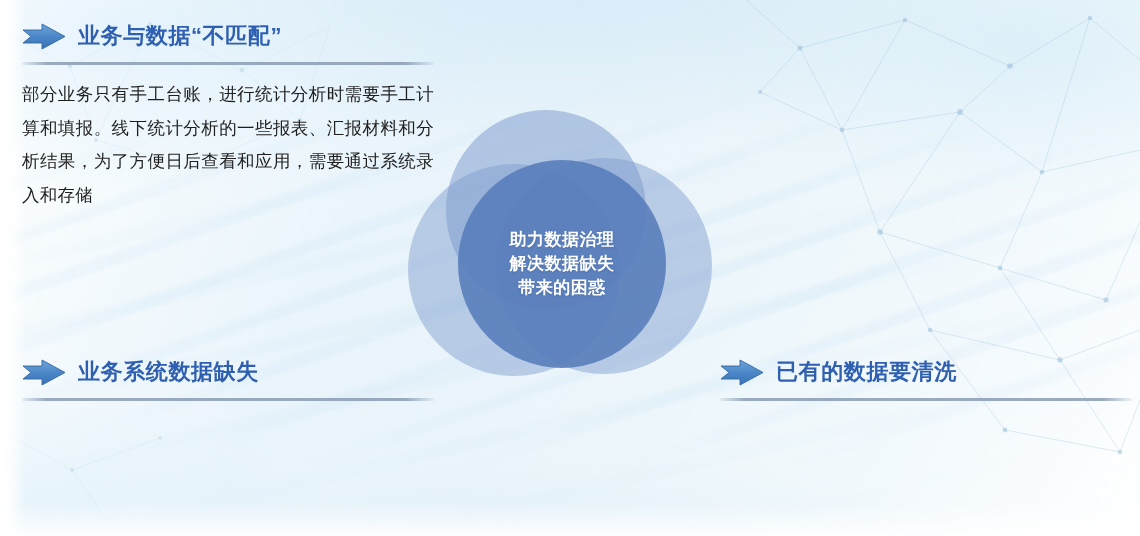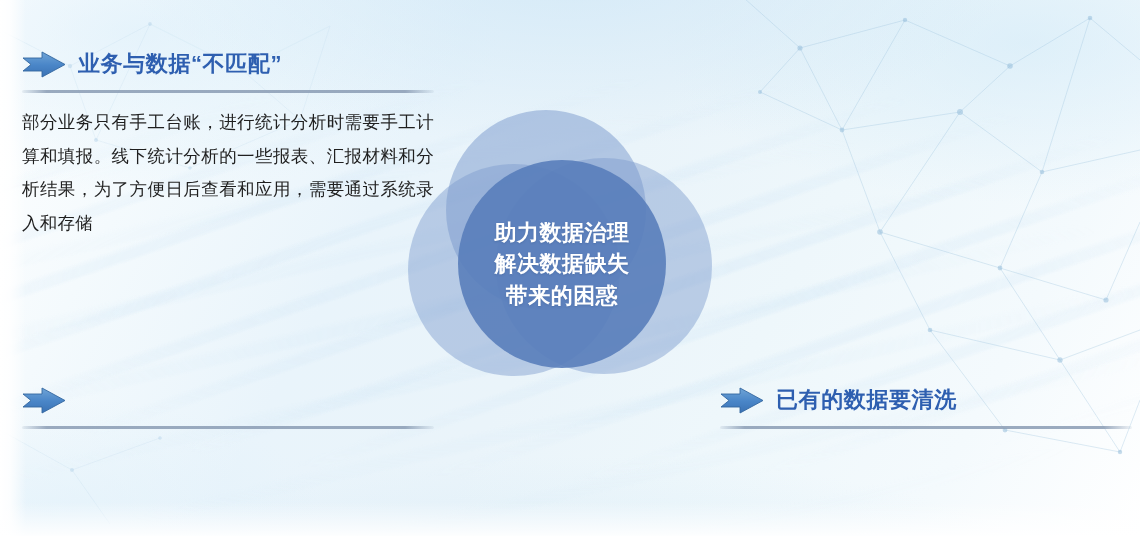--- a/index.html
+++ b/index.html
@@ -126,33 +126,32 @@
     width: 208px; height: 208px;
     border-radius: 50%;
     background: rgba(86,124,186,0.88);
     display: flex;
     align-items: center;
     justify-content: center;
   }
   .center-text {
     color: #ffffff;
     font-weight: bold;
-    font-size: 22px;
+    font-size: 17px;
     line-height: 1.42;
     text-align: center;
     letter-spacing: 0.5px;
     white-space: pre-line;
     text-shadow: 0 1px 2px rgba(40,70,120,0.25);
   }
 
   
   .panel {
     position: absolute;
     width: 412px;
-    margin-top: 28px;
   }
   .panel-tl { left: 22px;  top: 16px; }
   .panel-tr { left: 728px; top: 16px; }
   .panel-bl { left: 22px;  top: 352px; }
   .panel-br { left: 720px; top: 352px; }
 
   .panel-head {
     display: flex;
     align-items: center;
     gap: 12px;
@@ -302,20 +301,21 @@
       <svg class="arrow-icon" viewBox="0 0 44 27">
         <defs>
           <linearGradient id="agrad3" x1="0" y1="0" x2="0" y2="1">
             <stop offset="0%" stop-color="#6fa4d6"></stop>
             <stop offset="52%" stop-color="#4a86c8"></stop>
             <stop offset="100%" stop-color="#3a72b4"></stop>
           </linearGradient>
         </defs>
         <path d="M1,7 L20,7 L20,1 L43,13.5 L20,26 L20,20 L1,20 L9,13.5 Z" fill="url(#agrad3)" stroke="#33679f" stroke-width="0.9" stroke-linejoin="round"></path>
       </svg>
+      <div class="panel-title">业务系统数据缺失</div>
     </div>
     <div class="panel-rule"></div>
   </div>
 
   <div class="panel panel-br">
     <div class="panel-head">
       <svg class="arrow-icon" viewBox="0 0 44 27">
         <defs>
           <linearGradient id="agrad4" x1="0" y1="0" x2="0" y2="1">
             <stop offset="0%" stop-color="#6fa4d6"></stop>

